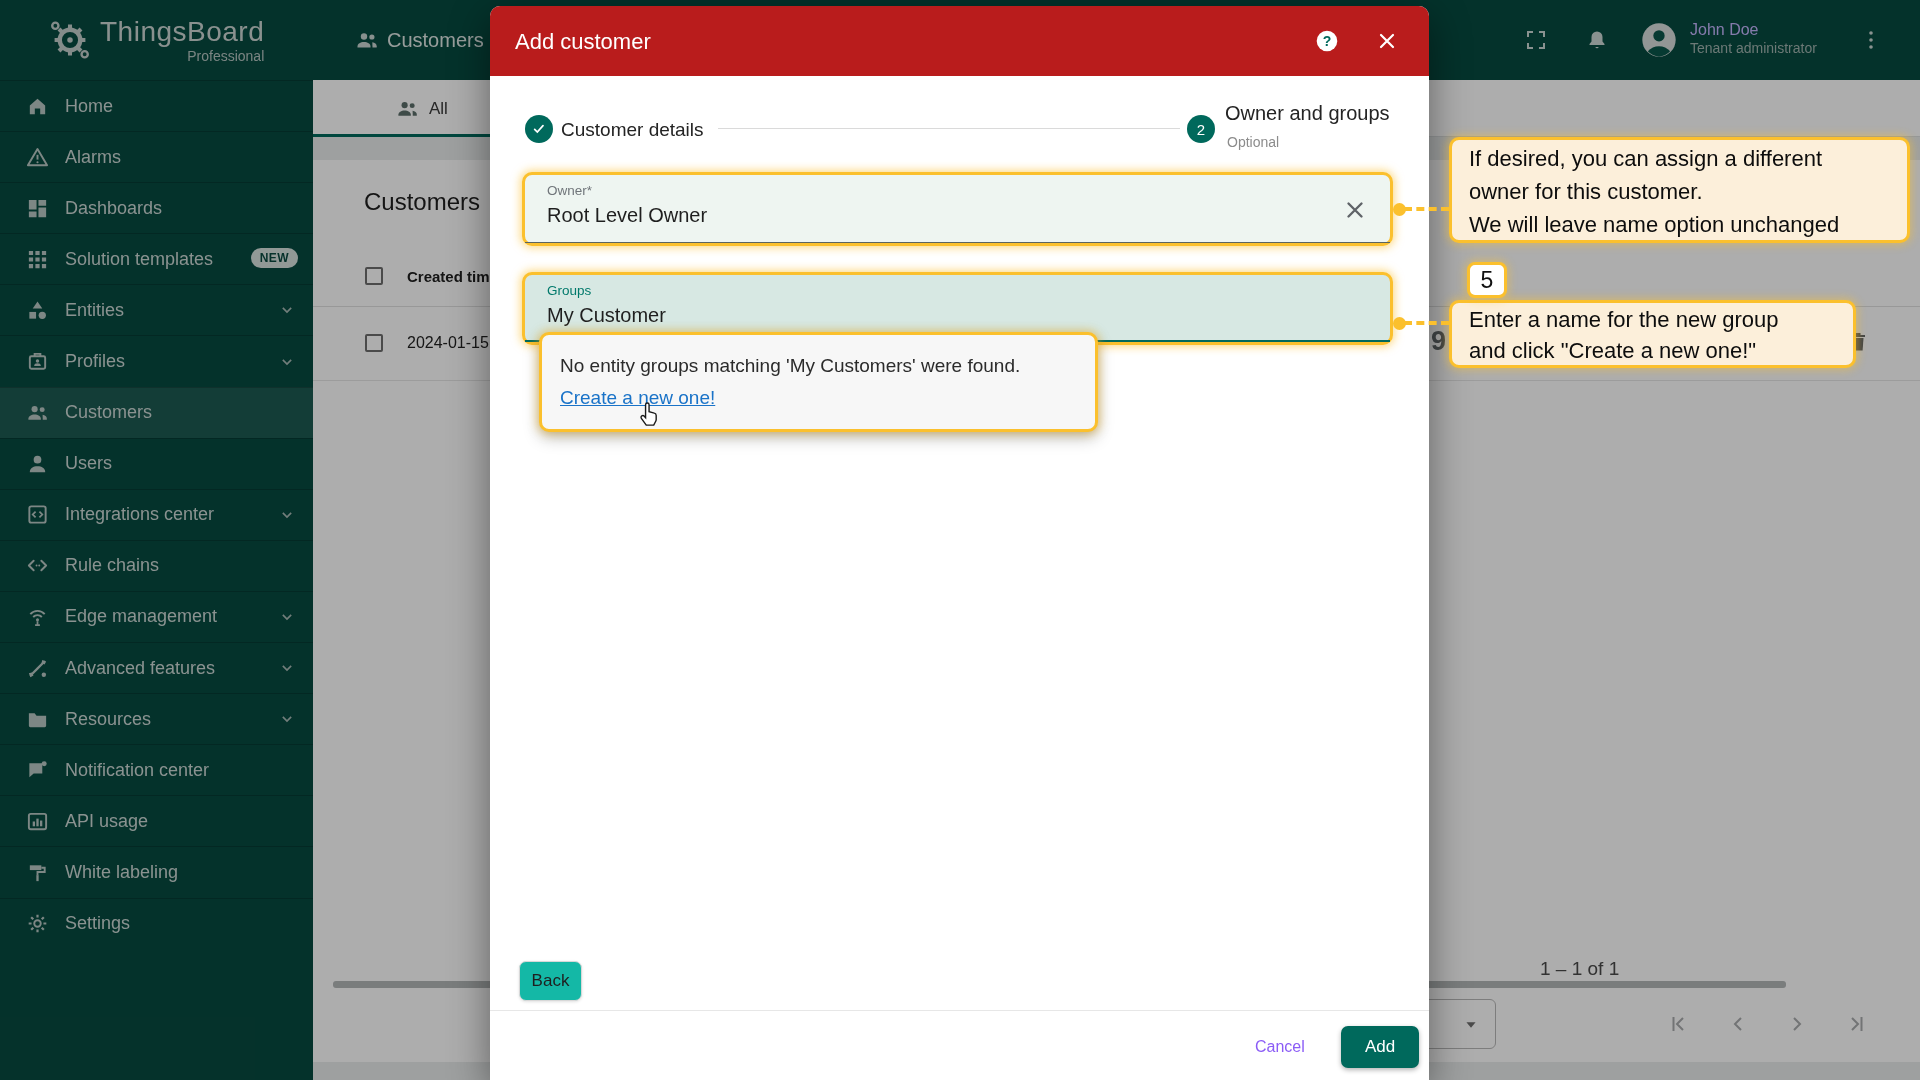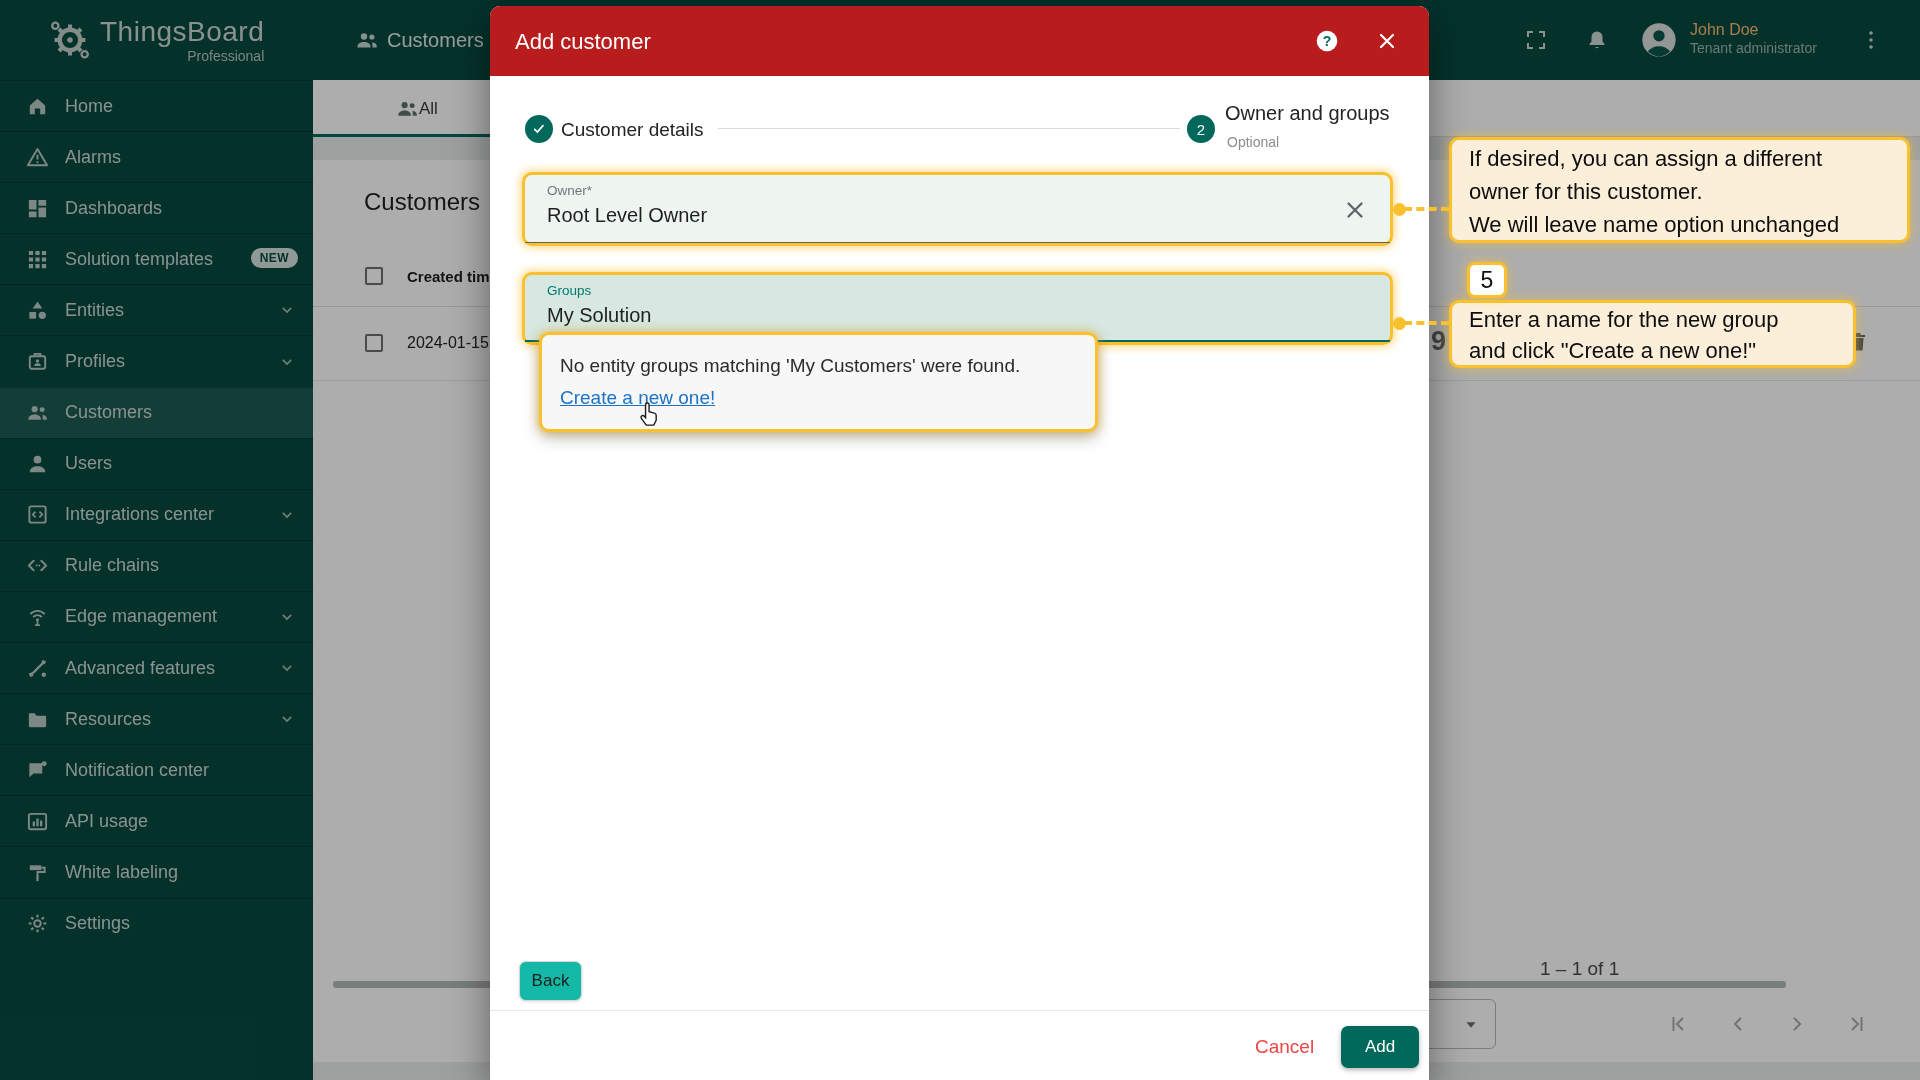--- a/index.html
+++ b/index.html
@@ -27,28 +27,28 @@
   
   #topbar{position:absolute;left:313px;top:0;width:1607px;height:80px;background:#074a40;}
   #crumb{position:absolute;left:42px;top:28px;display:flex;align-items:center;gap:8px;}
   #crumb .ticon{width:24px;height:24px;color:#c9d5d2;}
   #crumb-label{font-size:20px;color:#dfe7e5;}
   .tbicon{position:absolute;top:28px;width:24px;height:24px;color:#ccd7d4;cursor:pointer;}
   #fullscreen-btn{left:1211px;}
   #bell-btn{left:1272px;}
   #avatar{position:absolute;left:1326px;top:20px;width:40px;height:40px;}
   #user-block{position:absolute;left:1377px;top:20px;line-height:1.25;}
-  #user-name{font-size:16px;color:#fdba74;}
+  #user-name{font-size:16px;color:#c4b5fd;}
   #user-role{font-size:14px;color:#9fb3ae;}
   #more-btn{left:1546px;}
 
   
   #tabbar{position:absolute;left:313px;top:80px;width:1607px;height:57px;background:#fff;
           border-bottom:1px solid #dcdfe0;}
-  #tab-all{position:absolute;left:83px;top:0;height:57px;display:flex;align-items:center;cursor:pointer;}
+  #tab-all{position:absolute;left:83px;top:0;height:57px;display:flex;align-items:center;gap:10px;cursor:pointer;}
   #tab-all .ticon{width:23px;height:23px;color:#5c6f6a;}
   #tab-all-label{font-size:17px;color:#3a3a3a;font-weight:500;}
   #inkbar{position:absolute;left:0;top:54px;width:197px;height:3px;background:#00695c;}
   #card{position:absolute;left:313px;top:160px;width:1607px;height:902px;background:#fff;}
   #card-title{position:absolute;left:51px;top:28px;font-size:24px;color:#1f1f1f;font-weight:500;}
   .chkbox{position:absolute;width:18px;height:18px;border:2px solid #6d6d6d;border-radius:2px;cursor:pointer;}
   #hdr-chk{left:52px;top:107px;}
   #col-created{position:absolute;left:94px;top:108px;font-size:15px;font-weight:bold;color:#202020;white-space:nowrap;}
   #hdr-line{position:absolute;left:0;top:146px;width:1607px;height:1px;background:#e0e0e0;}
   #row-chk{left:52px;top:174px;}
@@ -99,22 +99,22 @@
   #acpanel{position:absolute;left:49px;top:326px;width:559px;height:100px;background:#f7f7f7;
            border:3px solid #fbc02d;border-radius:10px;
            box-shadow:0 6px 16px rgba(0,0,0,.25),0 0 8px 2px rgba(251,192,45,.5);}
   #ac-msg{position:absolute;left:18px;top:20px;font-size:19px;color:#2b2b2b;white-space:nowrap;}
   #ac-link{position:absolute;left:18px;top:52px;font-size:19px;color:#1a73c8;text-decoration:underline;cursor:pointer;white-space:nowrap;}
 
   #back-btn{position:absolute;left:29px;top:955px;width:63px;height:40px;background:#14b8a6;
             border:1px solid #d8d8d8;border-radius:7px;box-shadow:0 1px 3px rgba(0,0,0,.12);
             font-size:17px;color:#1f1f1f;display:flex;align-items:center;justify-content:center;cursor:pointer;}
   #dlg-divider{position:absolute;left:0;top:1004px;width:939px;height:1px;background:#e7e7e7;}
-  #cancel-btn{position:absolute;left:757px;top:1024px;height:34px;padding:0 8px;font-size:19px;font-weight:500;
-              color:#ef4444;display:flex;align-items:center;cursor:pointer;}
+  #cancel-btn{position:absolute;left:757px;top:1024px;height:34px;padding:0 8px;font-size:16px;font-weight:500;
+              color:#8b5cf6;display:flex;align-items:center;cursor:pointer;}
   #add-btn{position:absolute;left:851px;top:1020px;width:78px;height:42px;background:#00695c;color:#fff;
            border-radius:7px;font-size:17px;font-weight:500;display:flex;align-items:center;justify-content:center;
            box-shadow:0 2px 5px rgba(0,0,0,.3);cursor:pointer;}
 
   
   .ann{position:absolute;background:#fcefda;border:3px solid #fbc02d;border-radius:10px;
        box-shadow:0 0 8px 2px rgba(251,192,45,.45);color:#0d0d0d;white-space:pre-line;z-index:30;}
   #ann-owner{left:1449px;top:137px;width:461px;height:106px;font-size:22px;line-height:33px;padding:2px 17px;}
   #ann-group{left:1449px;top:300px;width:407px;height:68px;font-size:22px;line-height:31px;padding:1px 17px;}
   #ann-step-badge{position:absolute;left:1467px;top:262px;width:40px;height:36px;background:#fff;
@@ -490,21 +490,21 @@
       <div class="fld-value">Root Level Owner</div>
       <span id="owner-clear">
           <svg viewBox="0 0 24 24" width="100%" height="100%" style="display:block">
             <path d="M6 6l12 12M18 6 6 18" stroke="currentColor" stroke-width="2.2" stroke-linecap="round" fill="none"></path>
           </svg>
         </span>
     </div>
 
     <div class="hl-field" id="groups-field">
       <div class="fld-label">Groups</div>
-      <div class="fld-value">My Solution</div>
+      <div class="fld-value">My Customer</div>
     </div>
 
     <div id="acpanel">
       <div id="ac-msg">No entity groups matching 'My Customers' were found.</div>
       <a id="ac-link">Create a new one!</a>
     </div>
 
     <div id="back-btn">Back</div>
     <div id="dlg-divider"></div>
     <div id="cancel-btn">Cancel</div>

